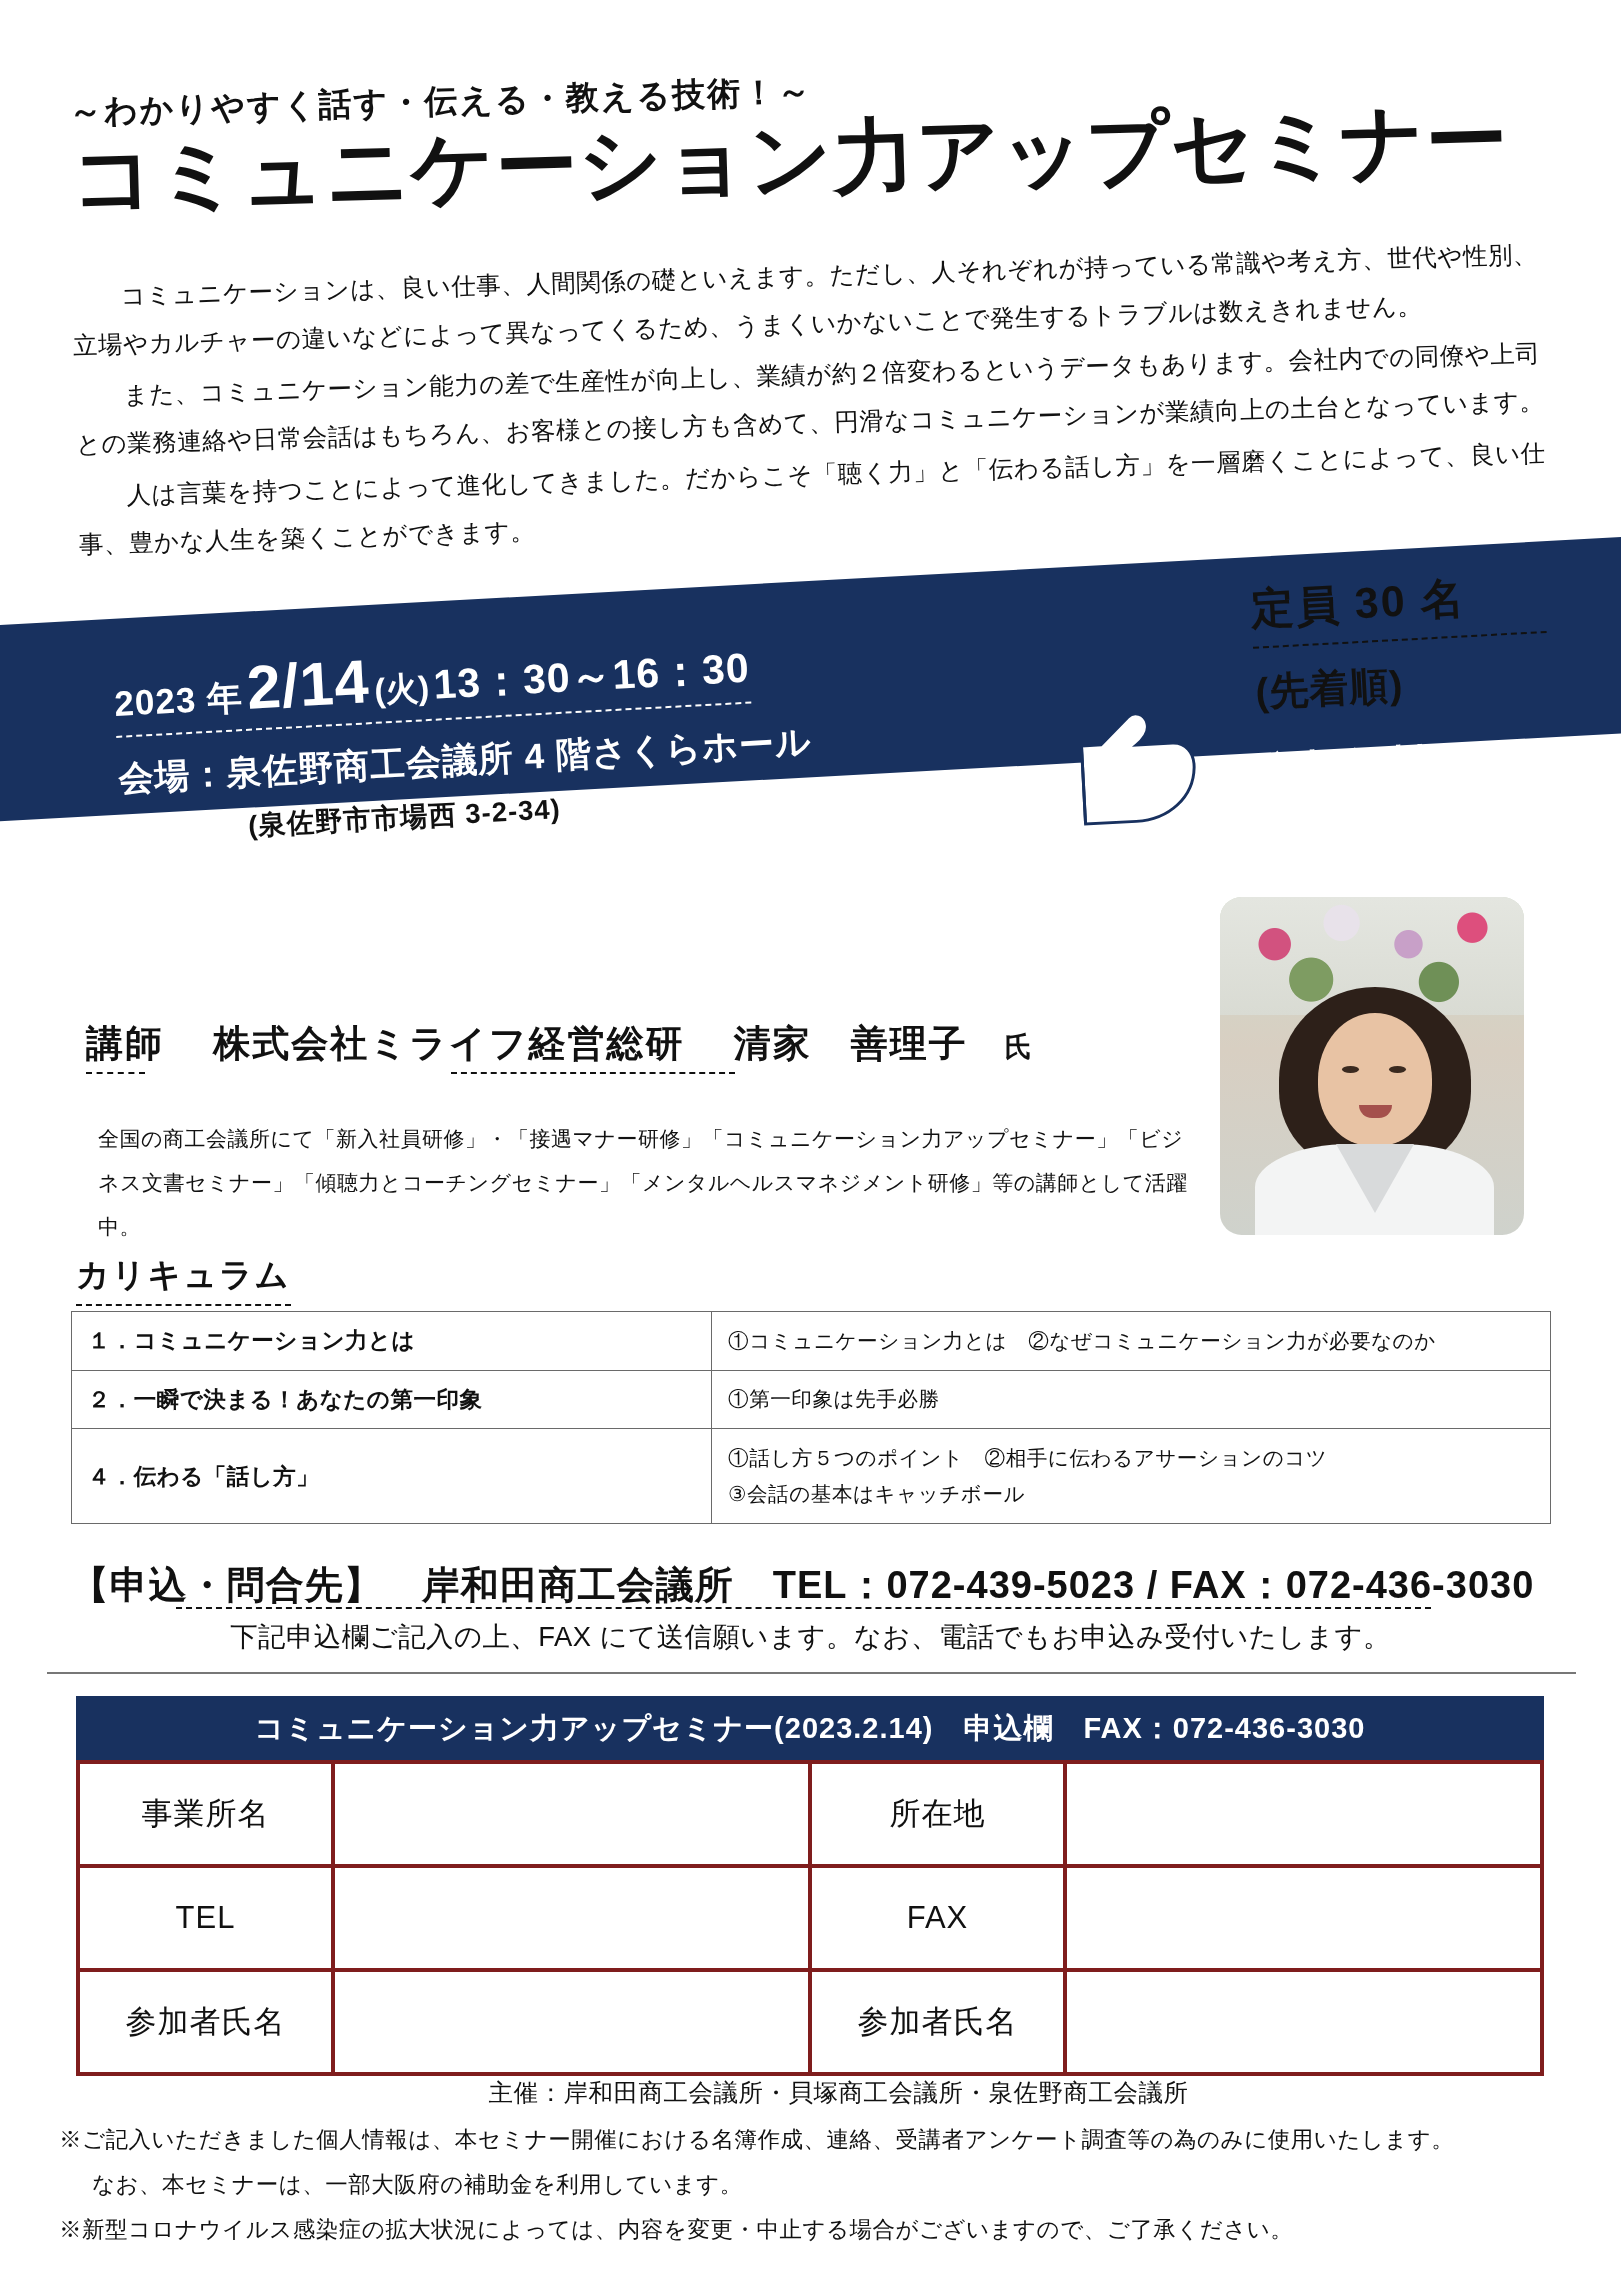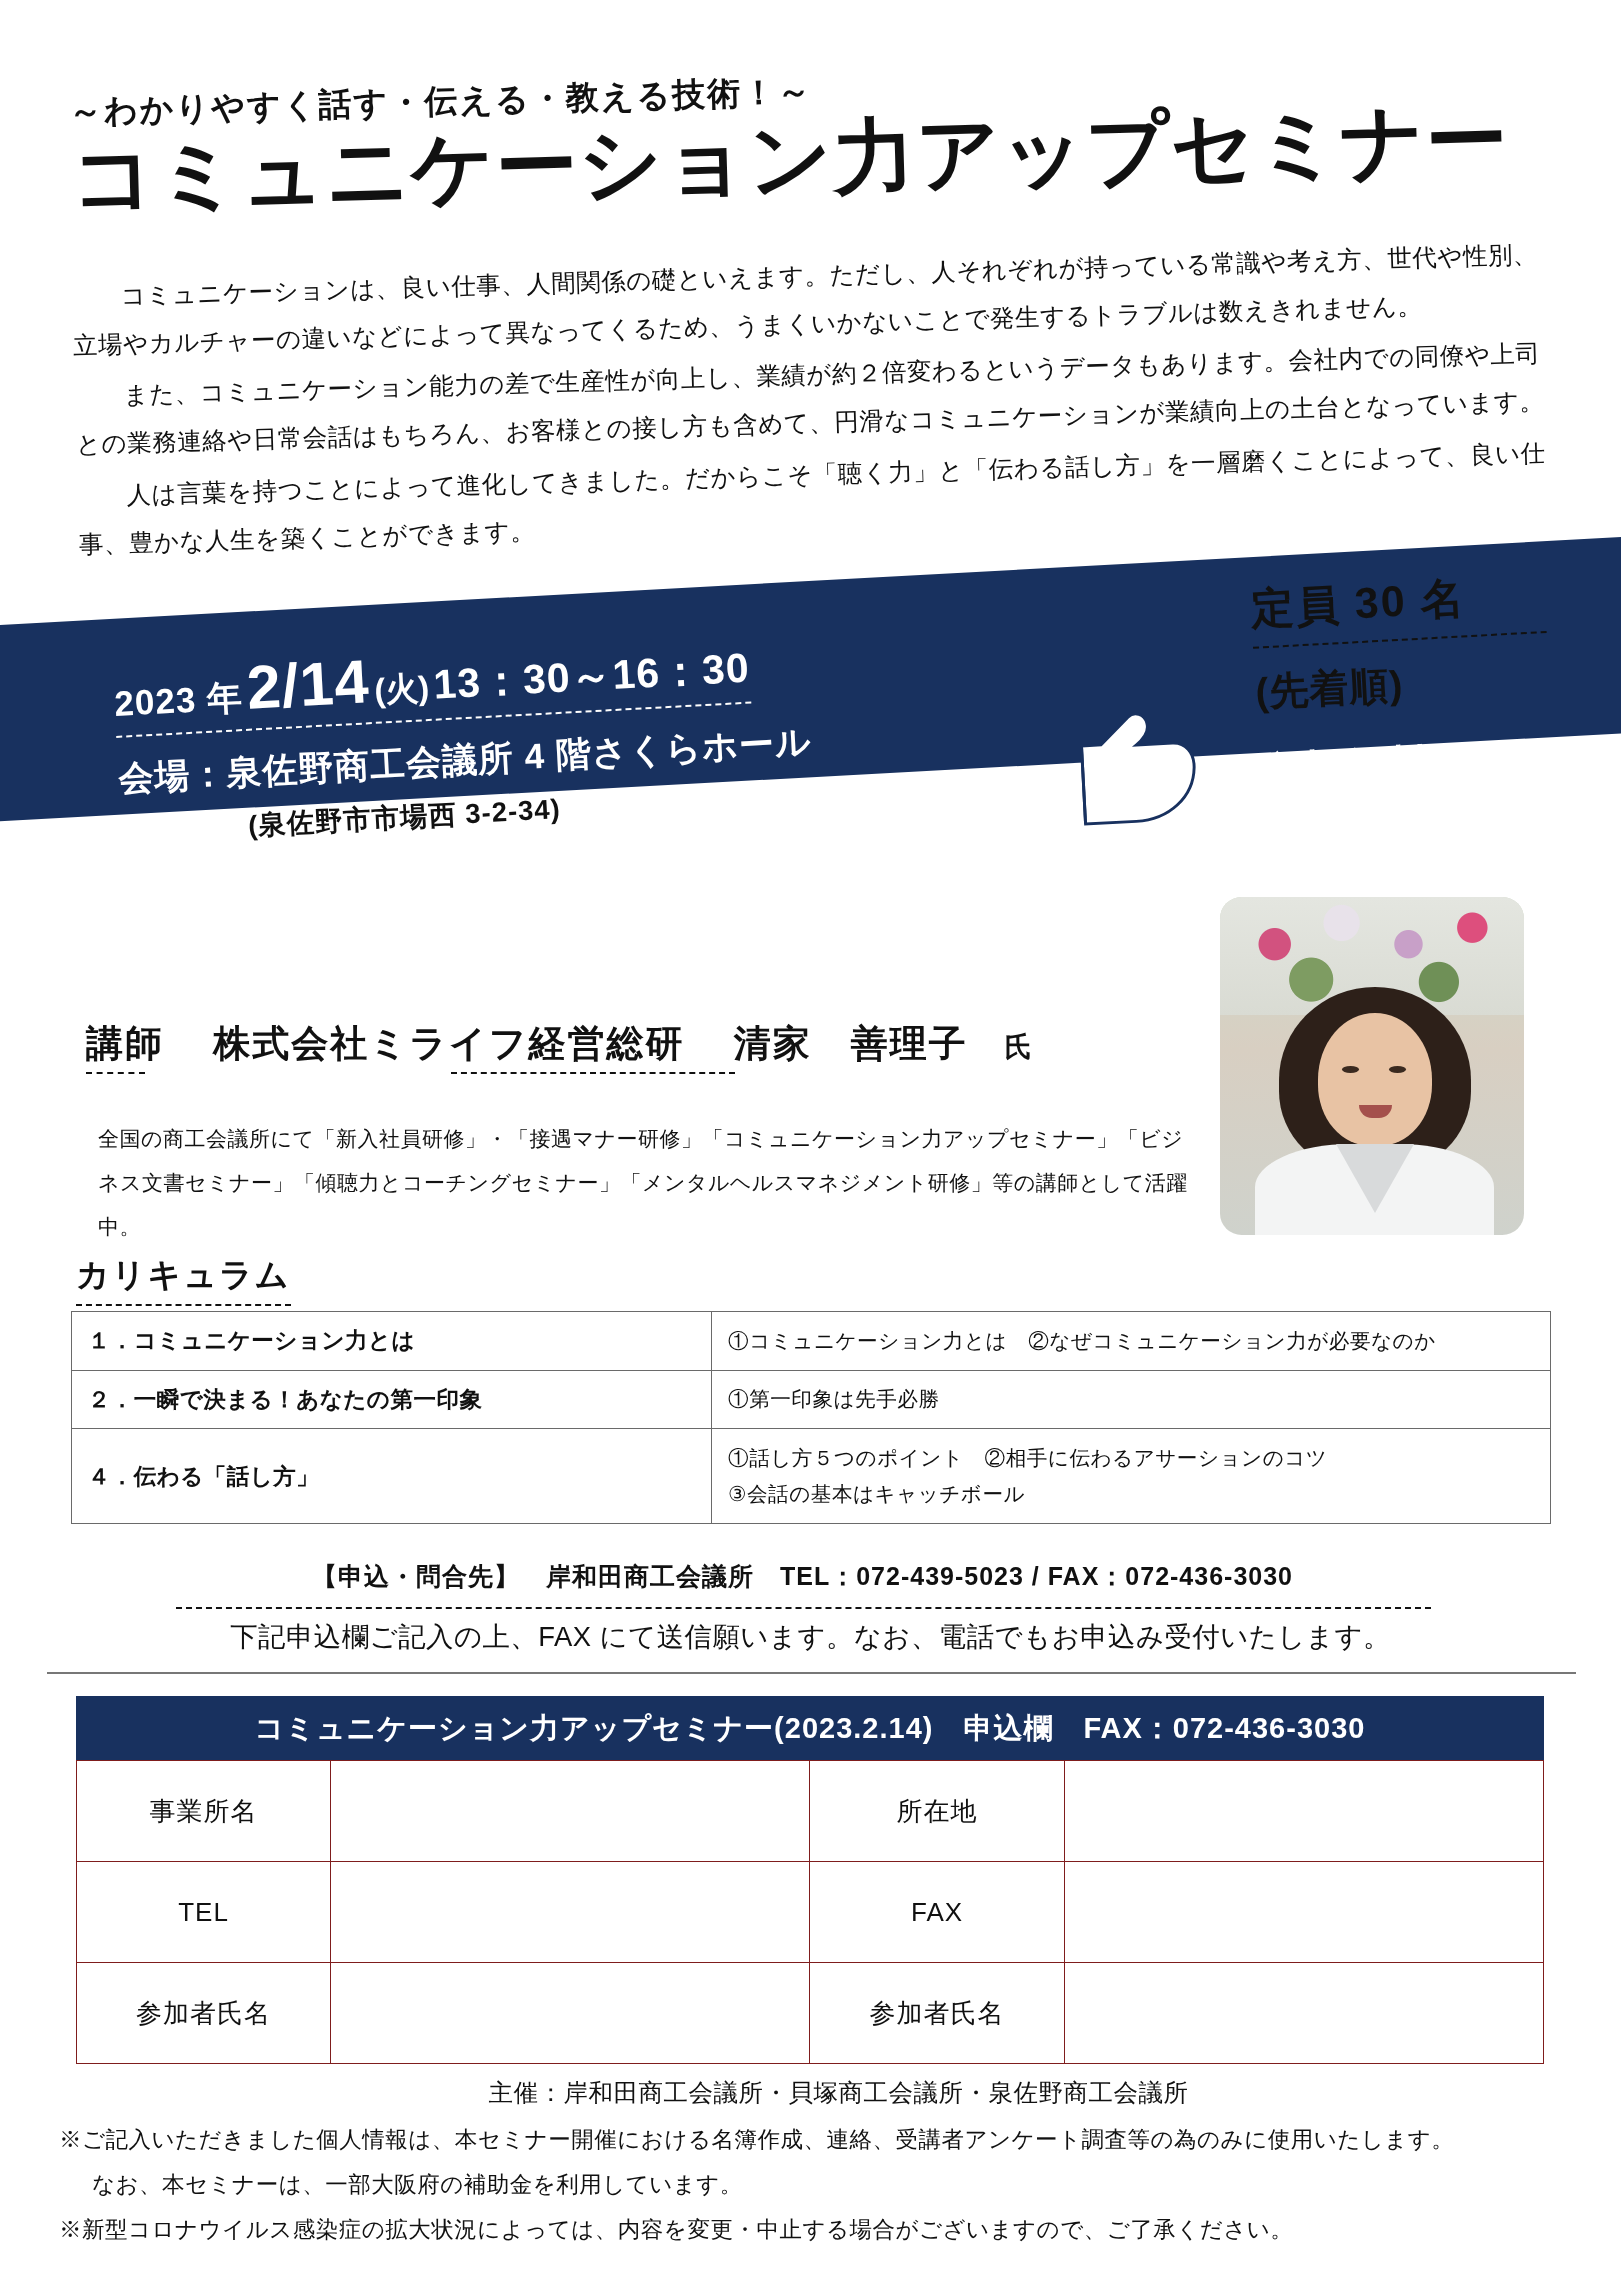--- a/index.html
+++ b/index.html
@@ -316,21 +316,21 @@
     line-height: 1.75;
   }
 
   
   .contact-line {
     position: absolute;
     left: 0;
     top: 1560px;
     width: 1605px;
     text-align: center;
-    font-size: 25px;
+    font-size: 38px;
     font-weight: bold;
     letter-spacing: 1px;
   }
   .contact-underline {
     position: absolute;
     left: 176px;
     top: 1607px;
     width: 1255px;
     border-bottom: 2.9px dashed #111;
   }
@@ -369,23 +369,23 @@
     justify-content: center;
   }
   .form-table {
     position: absolute;
     left: 76px;
     top: 1760px;
     width: 1468px;
     border-collapse: collapse;
   }
   .form-table td {
-    border: 1px solid #7f1d1d;
+    border: 4px solid #7f1d1d;
     height: 98px;
-    font-size: 26px;
+    font-size: 31px;
     letter-spacing: 1px;
     margin-left: 24px;
   }
   .form-table td.label {
     width: 253px;
     text-align: center;
   }
   .form-table td.field {
     width: 481px;
   }

